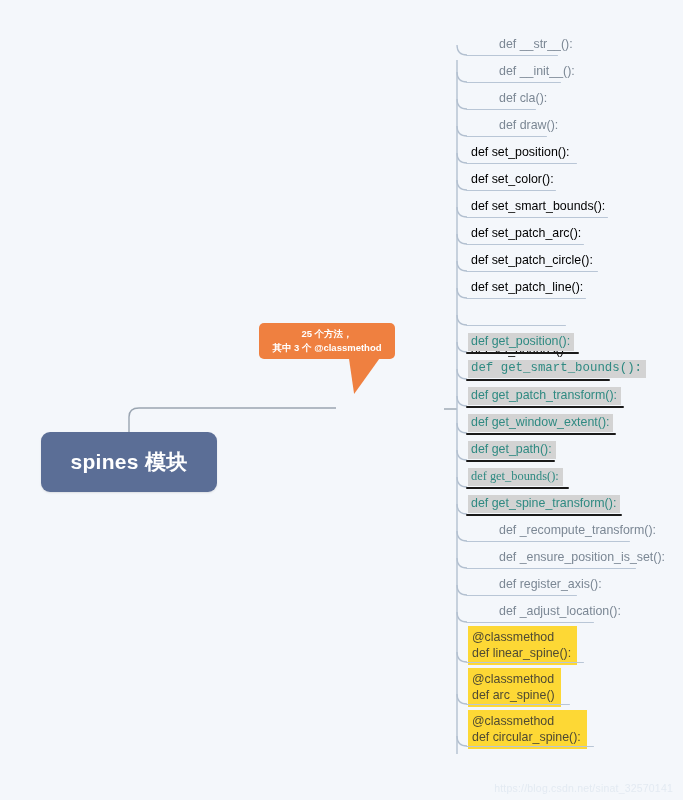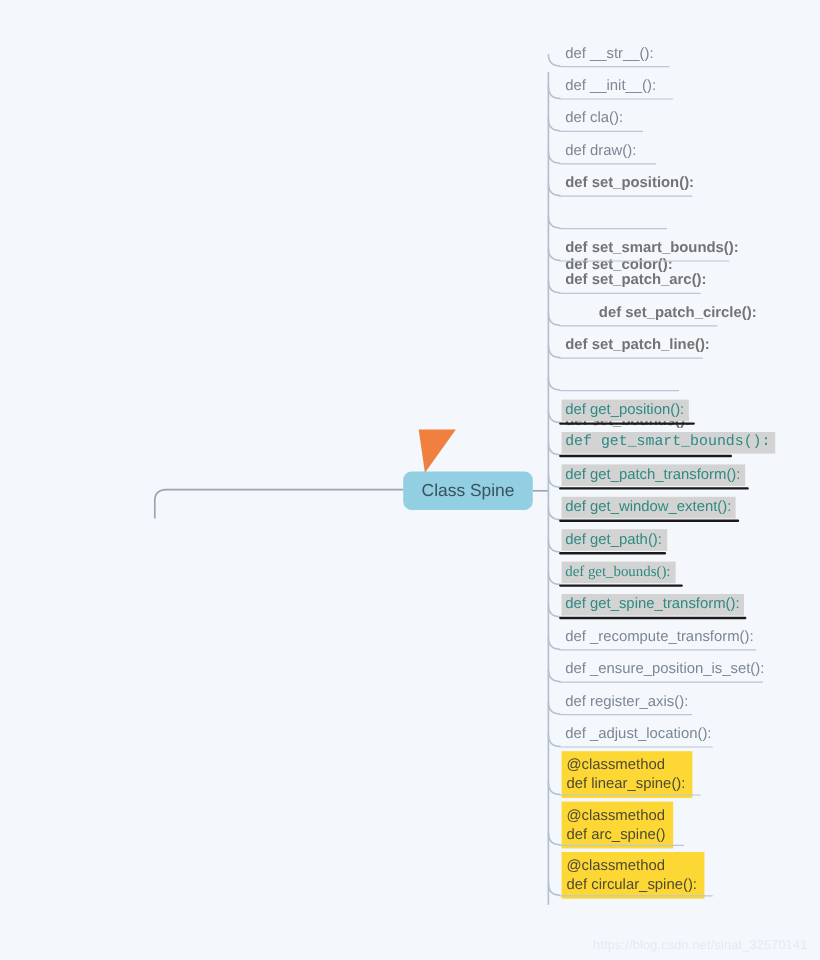--- a/index.html
+++ b/index.html
@@ -69,22 +69,22 @@
   
   .leaf{
     position:absolute;
     left:468px;
     font-size:12.4px;
     line-height:1.25;
     white-space:nowrap;
     color:#7b8794;
     padding:1px 4px 1px 3px;
   }
-  .leaf.plain{color:#7b8794;}
-  .leaf.red{color:#737373;font-weight:bold;}
+  .leaf.plain{color:#7b8794;margin-left:28px;}
+  .leaf.red{color:#000000;}
   .leaf.get{
     color:#2f8a82;
     background:#d3d3d3;
   }
   .leaf.classm{
     background:#fdd835;
     color:#4f4a33;
     line-height:1.32;
     padding:3px 6px 3px 4px;
   }
@@ -143,26 +143,30 @@
         <path d="M 457 531 Q 457 541 467 541"></path>
         <path d="M 457 558 Q 457 568 467 568"></path>
         <path d="M 457 585 Q 457 595 467 595"></path>
         <path d="M 457 612 Q 457 622 467 622"></path>
         <path d="M 457 652 Q 457 662 467 662"></path>
         <path d="M 457 694 Q 457 704 467 704"></path>
         <path d="M 457 736 Q 457 746 467 746"></path>
       </g>
   </svg>
 
-
-  <div class="class-node">
-    <span>Class Spine</span>
+  <div class="root-node">
+    <span>spines 模块</span>
   </div>
 
+
   <div class="callout-tail"></div>
+  <div class="callout">
+    <span>25 个方法，</span>
+    <span>其中 3 个 @classmethod</span>
+  </div>
 
   <div id="leaves">
       <div class="leaf plain" style="top: 36px;">
         <span class="cm-line">def __str__():</span>
       </div>
       <div class="uline" style="left: 466px; top: 55px; width: 92px;"></div>
       <div class="leaf plain" style="top: 63px; text-align: center;">
         <span class="cm-line">def __init__():</span>
       </div>
       <div class="uline" style="left: 466px; top: 82px; width: 95px;"></div>
@@ -171,33 +175,33 @@
       </div>
       <div class="uline" style="left: 466px; top: 109px; width: 70px;"></div>
       <div class="leaf plain" style="top: 117px;">
         <span class="cm-line">def draw():</span>
       </div>
       <div class="uline" style="left: 466px; top: 136px; width: 81px;"></div>
       <div class="leaf red" style="top: 144px;">
         <span class="cm-line">def set_position():</span>
       </div>
       <div class="uline" style="left: 466px; top: 163px; width: 111px;"></div>
-      <div class="leaf red" style="top: 171px; margin-top: 41px;">
+      <div class="leaf red" style="top: 171px;">
         <span class="cm-line">def set_color():</span>
       </div>
       <div class="uline" style="left: 466px; top: 190px; width: 90px;"></div>
       <div class="leaf red" style="top: 198px;">
         <span class="cm-line">def set_smart_bounds():</span>
       </div>
       <div class="uline" style="left: 466px; top: 217px; width: 142px;"></div>
       <div class="leaf red" style="top: 225px;">
         <span class="cm-line">def set_patch_arc():</span>
       </div>
       <div class="uline" style="left: 466px; top: 244px; width: 118px;"></div>
-      <div class="leaf red" style="top: 252px; margin-left: 28px;">
+      <div class="leaf red" style="top: 252px;">
         <span class="cm-line">def set_patch_circle():</span>
       </div>
       <div class="uline" style="left: 466px; top: 271px; width: 132px;"></div>
       <div class="leaf red" style="top: 279px;">
         <span class="cm-line">def set_patch_line():</span>
       </div>
       <div class="uline" style="left: 466px; top: 298px; width: 120px;"></div>
       <div class="leaf red" style="top: 306px; margin-top: 36px;">
         <span class="cm-line">def set_bounds():</span>
       </div>

